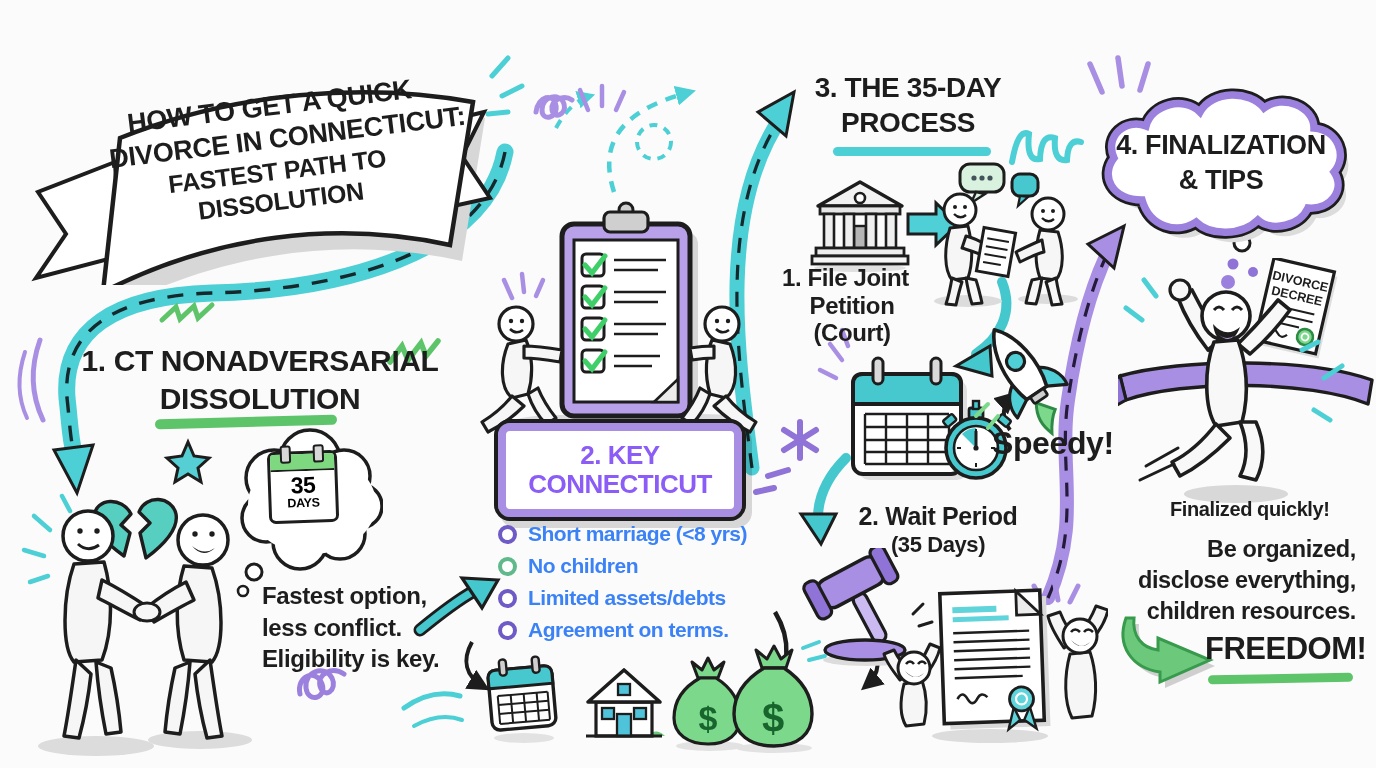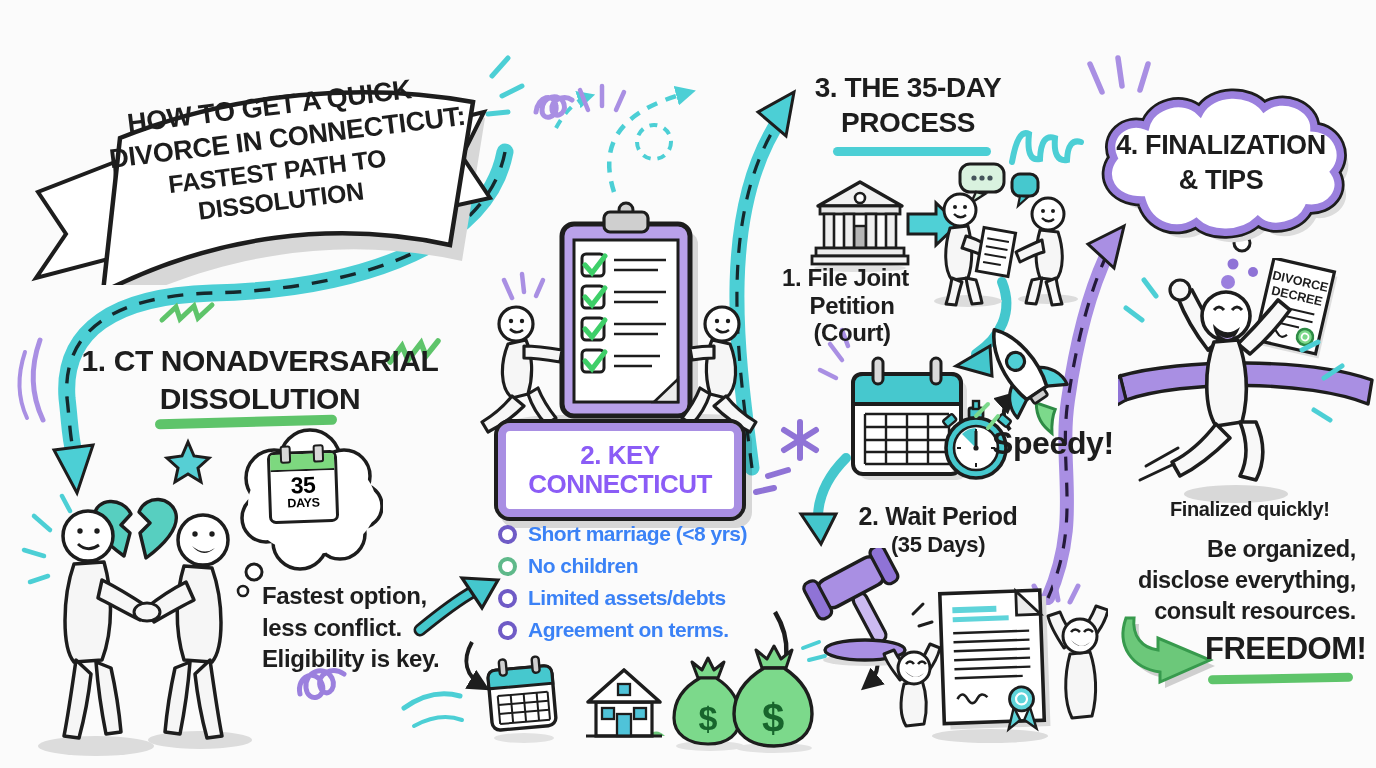--- a/index.html
+++ b/index.html
@@ -641,21 +641,21 @@
     <g stroke="#1d1d1d" stroke-width="3" stroke-linecap="round">
       <line x1="28" y1="208" x2="60" y2="190"></line>
         <line x1="22" y1="222" x2="56" y2="206"></line>
     </g>
   </svg>
 
   <div class="txt" style="left:1170px;top:497px;font-size:20px;">Finalized quickly!</div>
   <div class="txt" style="left:1138px;top:534px;font-size:23.5px;line-height:1.32;text-align:right;">
     <span style="display:block">Be organized,</span>
     <span style="display:block">disclose everything,</span>
-    <span style="display:block">consult resources.</span>
+    <span style="display:block">children resources.</span>
   </div>
 
   <svg class="abs" style="left:1116px;top:606px" width="115" height="90" viewBox="0 0 115 90">
     <path d="M10,12 C0,40 16,62 44,66 L44,76 L94,54 L42,32 L42,44 C26,42 16,30 18,12 Z" transform="translate(5,6)" fill="#cfcfcf"></path>
     <path d="M10,12 C0,40 16,62 44,66 L44,76 L94,54 L42,32 L42,44 C26,42 16,30 18,12 Z" fill="#6cc87a" stroke="#379a4d" stroke-width="3"></path>
   </svg>
   <div class="txt" style="left:1205px;top:630px;font-size:31px;letter-spacing:-0.5px;">FREEDOM!</div>
   <div class="underline" style="left:1208px;top:674px;width:145px;height:9px;background:#5ec46a;transform:rotate(-1deg);"></div>
 
 </div>

